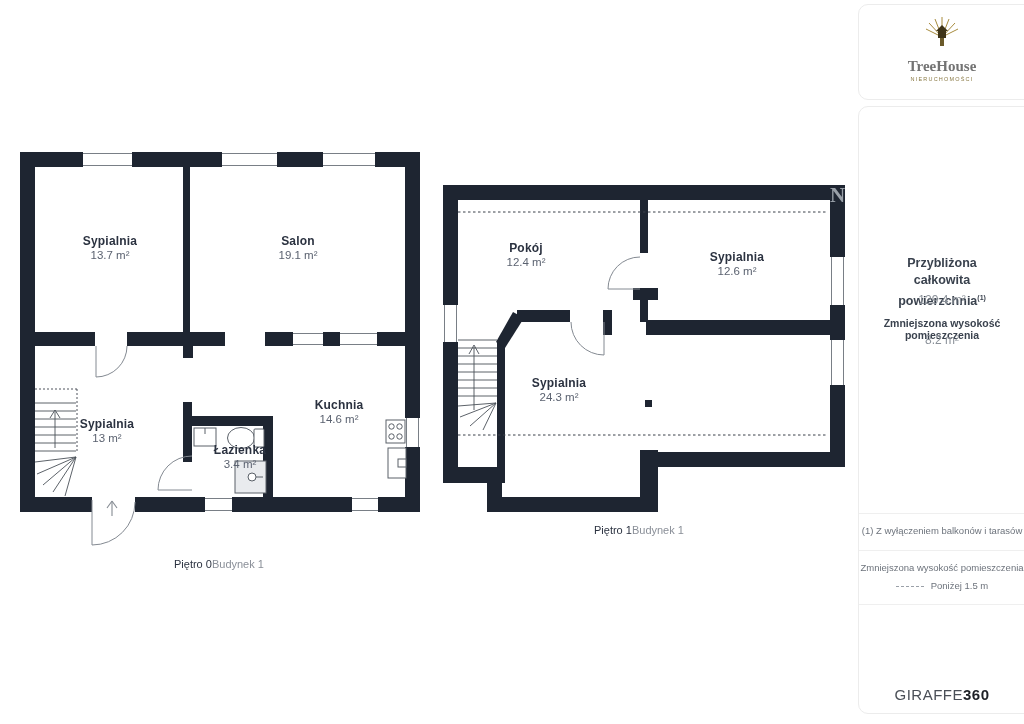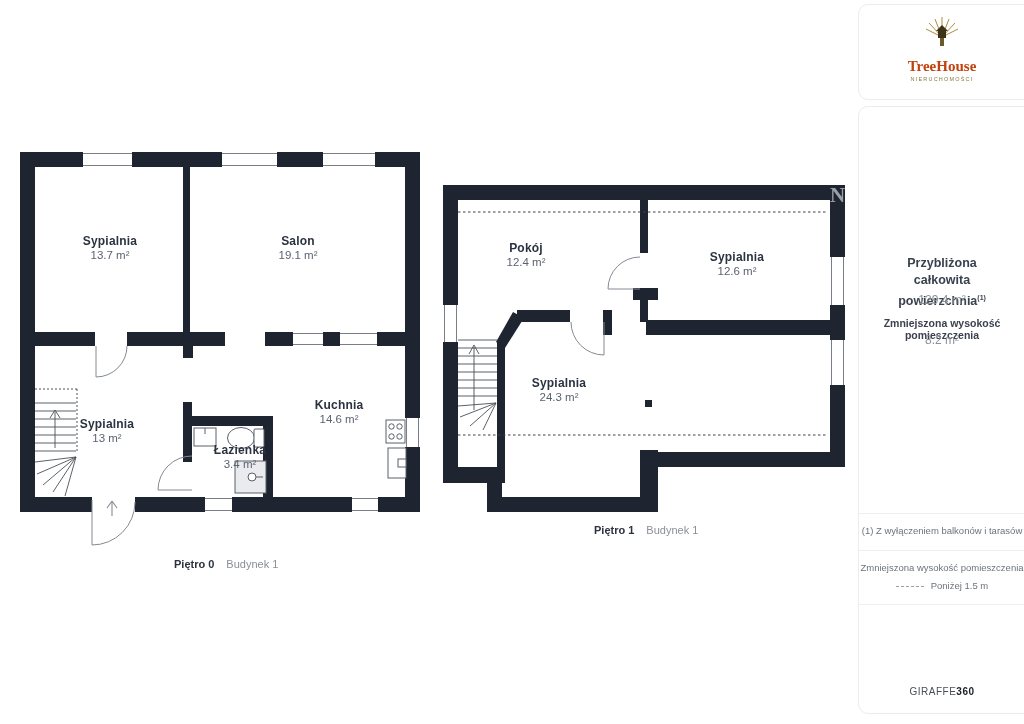--- a/index.html
+++ b/index.html
@@ -8,43 +8,43 @@
     background:#ffffff;font-family:"Liberation Sans",sans-serif;
     -webkit-font-smoothing:antialiased;
   }
   
   #plan-svg{position:absolute;left:0;top:0;}
   
   .room-label{position:absolute;transform:translateX(-50%);text-align:center;white-space:nowrap;}
   .room-name{font-size:12px;font-weight:bold;color:#2b3240;letter-spacing:.2px;}
   .room-area{font-size:11.5px;color:#5b6270;margin-top:1px;}
   .plan-caption{position:absolute;font-size:11px;white-space:nowrap;}
-  .cap-floor{font-weight:bold;color:#2b3240;margin-right:12px;}
+  .cap-floor{font-weight:normal;color:#2b3240;}
   .cap-bld{color:#8a8f98;}
   .watermark-n{position:absolute;left:830px;top:183px;font-family:"Liberation Serif",serif;
     font-size:21px;font-weight:bold;color:#99a0a8;}
   
   .side-card{position:absolute;left:858px;width:180px;background:#fff;
     border:1px solid #ececec;border-radius:10px;box-sizing:border-box;}
   #card-logo{top:4px;height:96px;}
   #card-main{top:106px;height:608px;}
   .logo-wrap{position:absolute;left:0;top:10px;width:166px;text-align:center;}
-  .logo-brand{font-family:"Liberation Serif",serif;font-size:15px;font-weight:bold;color:#c2410c;margin-top:1px;}
+  .logo-brand{font-family:"Liberation Serif",serif;font-size:15px;font-weight:bold;color:#737373;margin-top:1px;}
   .logo-sub{font-size:5.5px;letter-spacing:1.2px;color:#8a7a45;margin-top:1px;}
   .sb{position:absolute;left:0;width:166px;text-align:center;box-sizing:border-box;}
   .sb-h1{font-size:12.5px;font-weight:bold;color:#3a424e;line-height:17px;padding:0 20px;}
   .sb-h1 sup{font-size:7px;}
   .sb-val{font-size:12px;color:#8b9199;}
   .sb-h2{font-size:10.5px;font-weight:bold;color:#3a424e;}
   .sb-note{font-size:9.5px;color:#6d737c;}
   .sb-divider{position:absolute;left:0;width:166px;border-top:1px solid #efefef;}
   .legend-dash{display:inline-block;width:28px;height:0;border-top:1.5px dashed #9aa0a8;
     vertical-align:middle;margin-right:7px;}
   .sb-disclaimer{font-size:10px;color:#7a8087;line-height:11.6px;padding:0 13px;}
-  .sb-giraffe{font-size:10px;letter-spacing:.5px;color:#4a4f57;}
+  .sb-giraffe{font-size:15px;letter-spacing:.5px;color:#4a4f57;}
   .sb-giraffe .g360{font-weight:bold;color:#1d2026;}
 </style>
 </head>
 <body>
 
 <svg id="plan-svg" width="860" height="724" viewBox="0 0 860 724">
   <g fill="#1e2531">
 
     <rect x="20" y="152" width="63" height="15"></rect>
     <rect x="132" y="152" width="90" height="15"></rect>

